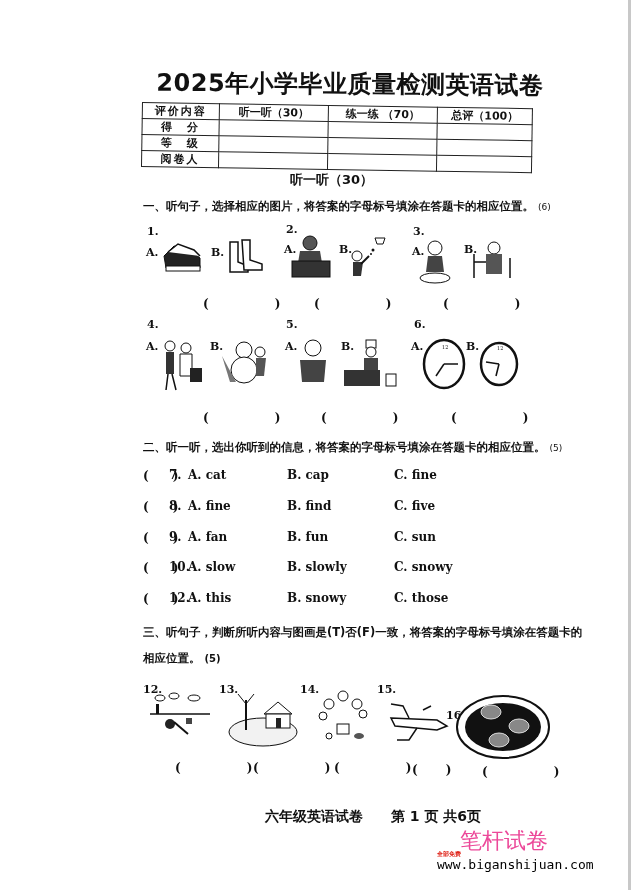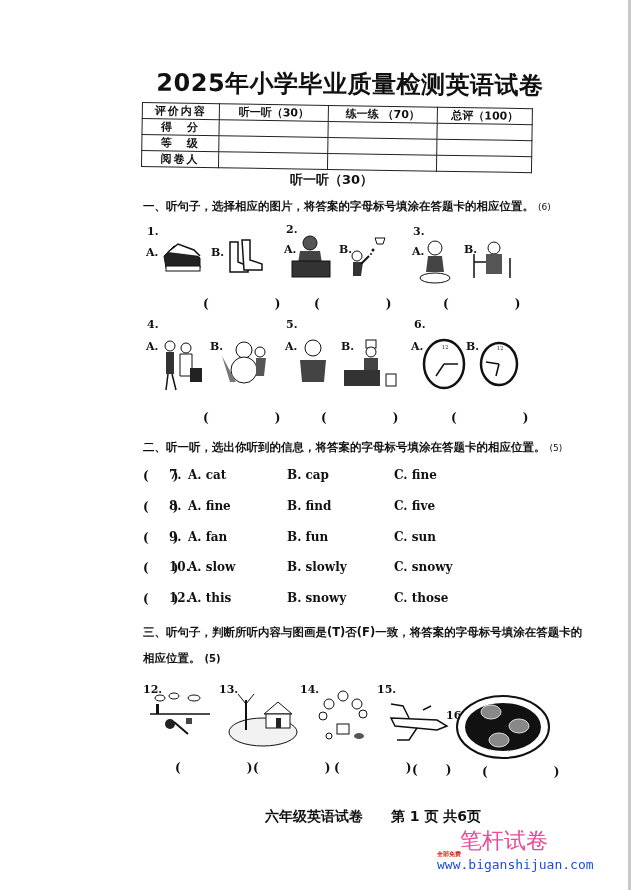--- a/index.html
+++ b/index.html
@@ -19,21 +19,21 @@
   .pts{font-size:9px;font-weight:normal;}
   .qnum{font-size:11px;font-weight:bold;}
   .opt{font-size:11px;font-weight:bold;}
   .paren{font-size:12px;font-weight:bold;letter-spacing:14px;}
   .pic{position:absolute;}
   .row{position:absolute;left:143px;font-size:12px;font-weight:bold;}
   .row span{position:absolute;white-space:nowrap;}
   .footer{left:265px;top:808px;font-size:14px;font-weight:bold;font-family:"DejaVu Sans","Liberation Sans",sans-serif;white-space:nowrap;}
   .wm1{left:460px;top:826px;font-size:22px;font-family:"DejaVu Sans","Liberation Sans",sans-serif;color:#ec4899;}
   .wm-tag{left:437px;top:850px;font-size:6px;color:#e0261b;font-weight:bold;font-family:"DejaVu Sans","Liberation Sans",sans-serif;}
-  .wm2{left:437px;top:857px;font-size:13px;font-family:"DejaVu Sans Mono","Liberation Mono",monospace;color:#1d4ed8;}
+  .wm2{left:437px;top:857px;font-size:13px;font-family:"DejaVu Sans Mono","Liberation Mono",monospace;color:#000000;}
 </style>
 </head>
 <body>
 
 <div class="edge"></div>
 
 <div class="abs title">2025年小学毕业质量检测英语试卷</div>
 
 <table class="score">
   <tbody>

